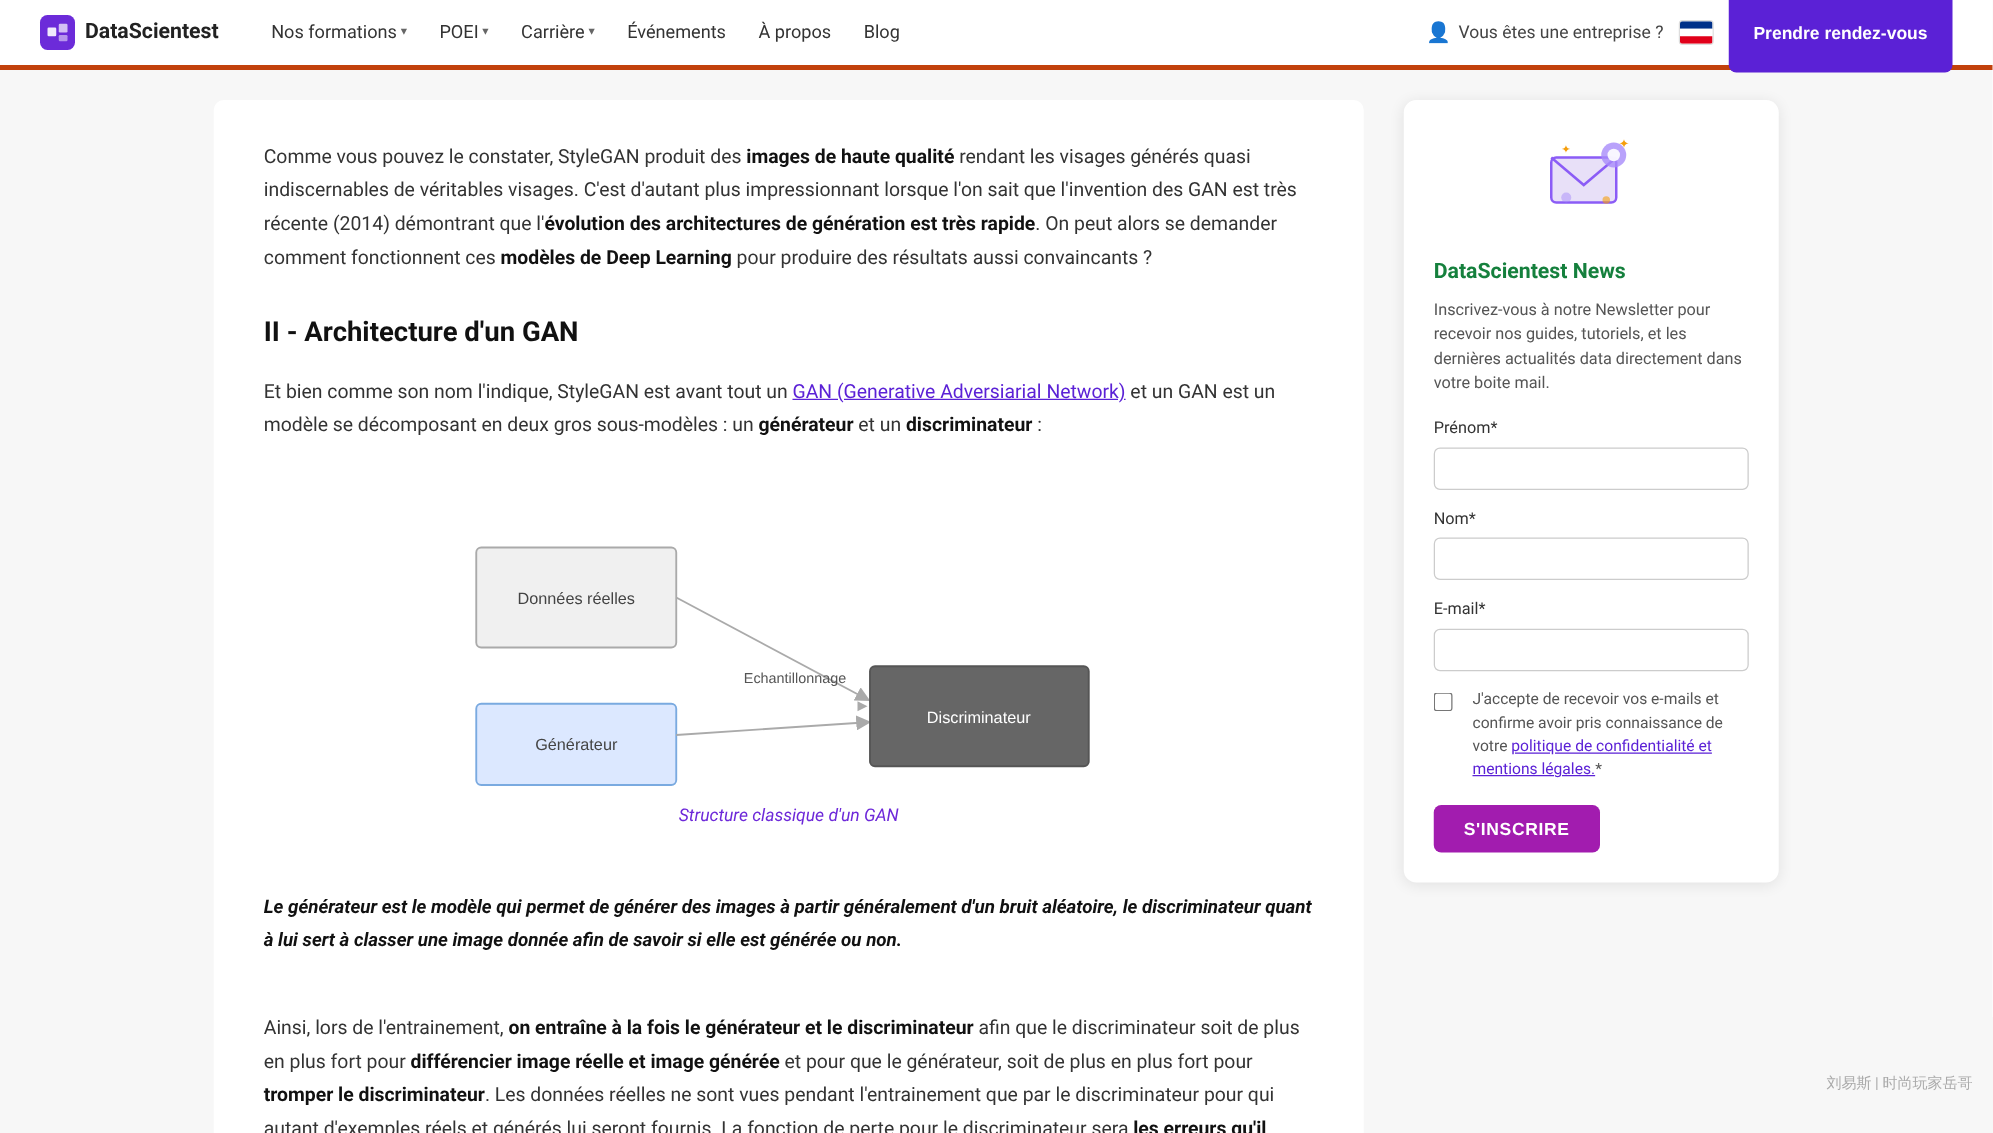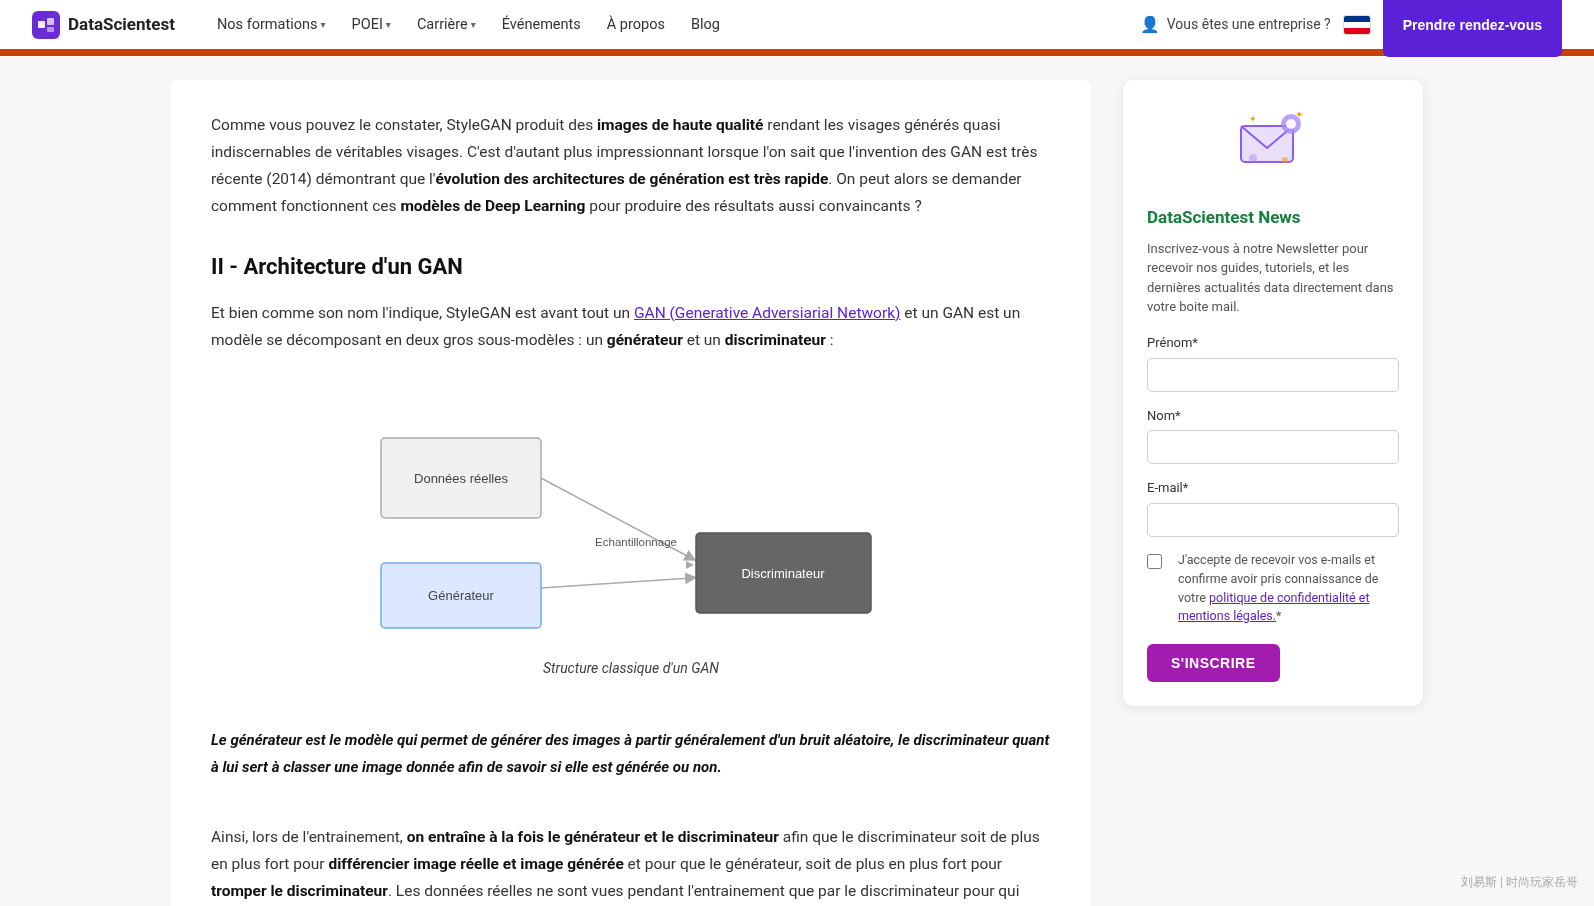--- a/index.html
+++ b/index.html
@@ -1,21 +1,21 @@
 <!DOCTYPE html>
 <html><head>
   <meta charset="utf-8">
   <style>
     * { box-sizing: border-box; margin: 0; padding: 0; }
     body { font-family: -apple-system, BlinkMacSystemFont, 'Segoe UI', Roboto, sans-serif; background: #f7f7f7; color: #222; font-size: 16px; line-height: 1.6; }
 
     
     nav {
       position: fixed; top: 0; left: 0; right: 0; z-index: 100;
-      background: #fff; border-bottom: 7px solid #c2410c;
+      background: #fff; border-bottom: 4px solid #c2410c;
       display: flex; align-items: center; padding: 0 32px; height: 56px;
     }
     .nav-logo { display: flex; align-items: center; gap: 8px; font-weight: 700; font-size: 17px; color: #222; text-decoration: none; margin-right: 32px; }
     .nav-logo-icon { width: 28px; height: 28px; background: #6c2bd9; border-radius: 6px; display: flex; align-items: center; justify-content: center; color: #fff; font-size: 14px; }
     .nav-items { display: flex; align-items: flex-start; gap: 6px; flex: 1; }
     .nav-item { display: flex; align-items: center; gap: 3px; padding: 6px 10px; font-size: 14.5px; color: #333; cursor: pointer; border-radius: 4px; white-space: nowrap; }
     .nav-item .chevron { font-size: 10px; color: #666; }
     .nav-right { display: flex; align-items: center; gap: 12px; }
     .nav-enterprise { display: flex; align-items: center; gap: 6px; font-size: 14px; color: #444; cursor: pointer; }
     .nav-flag { width: 28px; height: 20px; border-radius: 3px; overflow: hidden; display: flex; flex-direction: column; cursor: pointer; border: 1px solid #ddd; }
@@ -35,42 +35,42 @@
 
     h2.section-title { font-size: 22px; font-weight: 700; color: #111; margin: 28px 0 16px; }
 
     .article-para { font-size: 15.5px; line-height: 1.75; color: #333; margin-bottom: 20px; }
     .article-para a { color: #5b21d6; text-decoration: underline; }
     .article-para b { color: #111; }
 
     
     .diagram-wrapper { display: flex; flex-direction: column; align-items: center; margin: 24px 0 32px; }
     .diagram-svg { width: 560px; height: 260px; }
-    .diagram-caption { font-size: 14px; color: #404040; font-style: italic; margin-top: 19px; text-align: left; }
+    .diagram-caption { font-size: 14px; color: #6d28d9; font-style: italic; margin-top: 4px; text-align: left; }
 
     
     .quote-block { font-size: 15px; font-style: italic; font-weight: 700; line-height: 1.75; color: #111; margin: 0 0 28px; padding: 16px 0; }
 
     
     .sidebar-card { background: #fff; border-radius: 10px; padding: 24px; box-shadow: 0 2px 12px rgba(0,0,0,0.09); position: sticky; top: 72px; }
     .sidebar-illustration { text-align: center; margin-bottom: 12px; }
     .sidebar-illustration svg { width: 80px; height: 80px; }
     .sidebar-title { font-size: 17px; font-weight: 700; color: #15803d; margin-bottom: 8px; }
     .sidebar-desc { font-size: 13px; color: #555; line-height: 1.5; margin-bottom: 16px; }
     .form-group { margin-bottom: 14px; }
     .form-label { font-size: 13px; color: #333; margin-bottom: 4px; display: block; }
     .form-input { width: 100%; border: 1.5px solid #ccc; border-radius: 5px; padding: 8px 10px; font-size: 14px; color: #333; outline: none; }
     .checkbox-row { display: flex; align-items: flex-start; gap: 16px; margin-bottom: 18px; }
     .checkbox-row input[type="checkbox"] { margin-top: 3px; width: 15px; height: 15px; flex-shrink: 0; }
     .checkbox-label { font-size: 12.5px; color: #555; line-height: 1.5; }
     .checkbox-label a { color: #5b21d6; }
     .btn-subscribe { background: #a21caf; color: #fff; border: none; border-radius: 6px; padding: 11px 24px; font-size: 14px; font-weight: 700; letter-spacing: 0.5px; cursor: pointer; width: auto; }
 
     
-    .watermark { position: fixed; bottom: 14px; right: 16px; font-size: 12px; color: #aaa; z-index: 999; }
+    .watermark { position: fixed; bottom: 30px; right: 16px; font-size: 12px; color: #aaa; z-index: 999; }
   </style>
 </head>
 <body>
 
 <nav>
   <a href="#" class="nav-logo">
     <div class="nav-logo-icon">
       <svg width="18" height="18" viewBox="0 0 18 18" fill="none">
         <rect x="1" y="5" width="7" height="7" rx="1" fill="white" opacity="0.9"></rect>
         <rect x="10" y="2" width="7" height="7" rx="1" fill="white" opacity="0.7"></rect>

